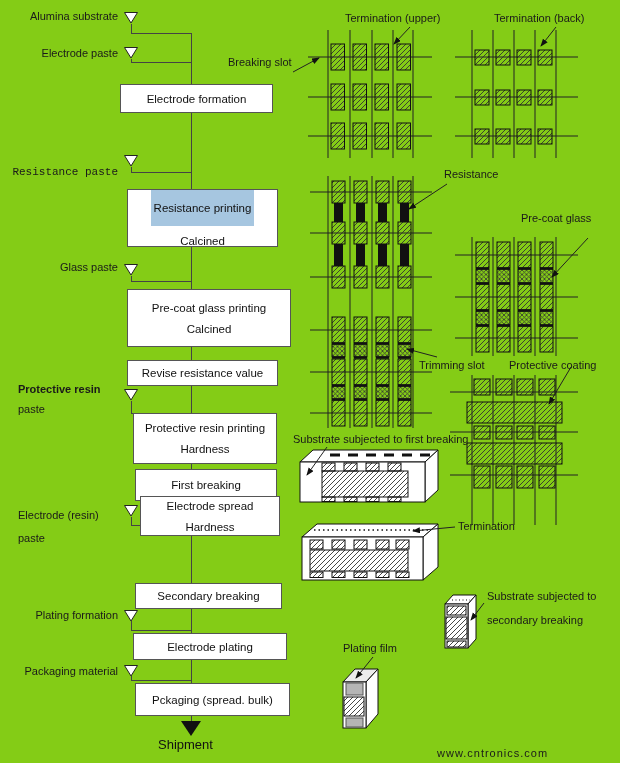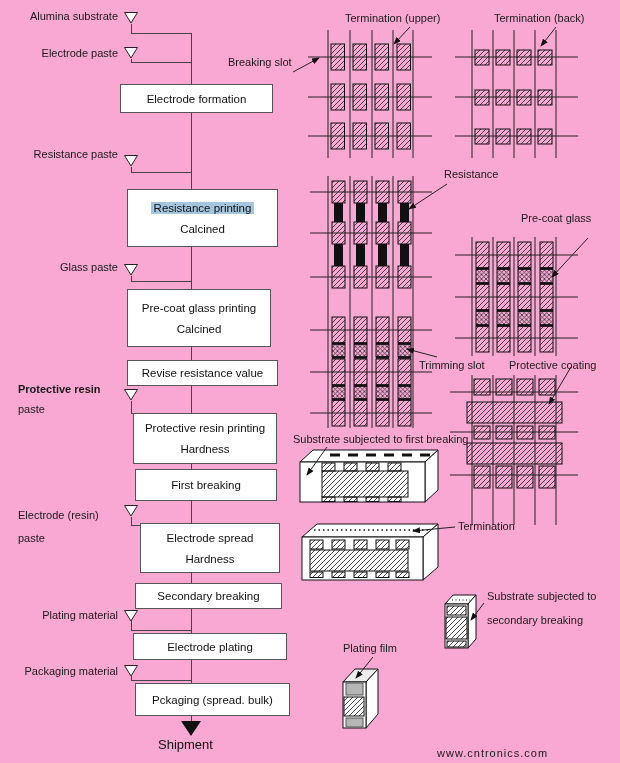--- a/index.html
+++ b/index.html
@@ -1,23 +1,23 @@
 <!DOCTYPE html>
 <html><head>
 <meta charset="utf-8">
 <style>
   html,body{margin:0;padding:0;background:#fff;}
-  .screen{position:relative;width:620px;height:763px;background:#f9a8d4;
+  .screen{position:relative;width:620px;height:763px;background:#84cc16;
     font-family:"Liberation Sans",sans-serif;overflow:hidden;}
   .lbl{position:absolute;font-size:11px;color:#1a1a1a;white-space:nowrap;z-index:3;}
   .lbl.right{text-align:right;}
   .box{position:absolute;box-sizing:border-box;border:1px solid #555;background:#fff;
     display:flex;flex-direction:column;align-items:center;justify-content:center;
     gap:9px;font-size:11.5px;color:#111;z-index:3;text-align:left;}
-  .hl{background:#a6c6e0;padding:0 3px;}
+  .hl{background:#a6c6e0;padding:12px 3px;}
   .vline,.hline{position:absolute;background:#444;z-index:1;}
   .funnel{position:absolute;z-index:3;line-height:0;}
   .ship-arrow{position:absolute;width:0;height:0;border-left:10px solid transparent;
     border-right:10px solid transparent;border-top:15px solid #111;z-index:3;}
   .ship-lbl{position:absolute;font-size:13px;color:#111;z-index:3;}
   svg.overlay{position:absolute;left:0;top:0;z-index:2;pointer-events:none;}
   svg.overlay text{font-family:"Liberation Sans",sans-serif;font-size:11px;fill:#1a1a1a;}
   text.wm{font-size:21px;fill:#c3ddb9;letter-spacing:1px;}
 </style>
 </head>
@@ -39,27 +39,27 @@
   <div class="hline" style="left:131px;top:413px;width:60px;height:1px;"></div>
   <div class="vline" style="left:131px;top:517px;width:1px;height:9px;"></div>
   <div class="hline" style="left:131px;top:525px;width:60px;height:1px;"></div>
   <div class="vline" style="left:131px;top:621px;width:1px;height:10px;"></div>
   <div class="hline" style="left:131px;top:630px;width:60px;height:1px;"></div>
   <div class="vline" style="left:131px;top:676px;width:1px;height:5px;"></div>
   <div class="hline" style="left:131px;top:680px;width:60px;height:1px;"></div>
 
   <div class="lbl right" style="left:6px;top:10px;width:112px;">Alumina substrate</div>
   <div class="lbl right" style="left:6px;top:47px;width:112px;">Electrode paste</div>
-  <div class="lbl right" style="left:6px;top:148px;width:112px;">Resistance paste</div>
+  <div class="lbl right" style="left:6px;top:166px;width:112px;font-family:Liberation Mono, monospace;">Resistance paste</div>
   <div class="lbl right" style="left:6px;top:261px;width:112px;">Glass paste</div>
   <div class="lbl" style="left:18px;top:383px;font-weight:bold;">Protective resin</div>
   <div class="lbl" style="left:18px;top:403px;">paste</div>
   <div class="lbl" style="left:18px;top:509px;">Electrode (resin)</div>
   <div class="lbl" style="left:18px;top:532px;">paste</div>
-  <div class="lbl right" style="left:6px;top:609px;width:112px;">Plating material</div>
+  <div class="lbl right" style="left:6px;top:609px;width:112px;">Plating formation</div>
   <div class="lbl right" style="left:6px;top:665px;width:112px;">Packaging material</div>
 
   <div class="funnel" style="left:124px;top:12px;"><svg width="14" height="12">
         <polygon points="0.5,0.5 13.5,0.5 7,11" fill="#fff" stroke="#222"></polygon>
       </svg></div>
   <div class="funnel" style="left:124px;top:47px;"><svg width="14" height="12">
         <polygon points="0.5,0.5 13.5,0.5 7,11" fill="#fff" stroke="#222"></polygon>
       </svg></div>
   <div class="funnel" style="left:124px;top:155px;"><svg width="14" height="12">
         <polygon points="0.5,0.5 13.5,0.5 7,11" fill="#fff" stroke="#222"></polygon>
@@ -80,35 +80,35 @@
         <polygon points="0.5,0.5 13.5,0.5 7,11" fill="#fff" stroke="#222"></polygon>
       </svg></div>
 
   <div class="box" style="left:120px;top:84px;width:153px;height:29px;">
     <span>Electrode formation</span>
   </div>
   <div class="box" style="left:127px;top:189px;width:151px;height:58px;">
     <span class="hl">Resistance printing</span>
     <span>Calcined</span>
   </div>
-  <div class="box" style="left:127px;top:289px;width:144px;height:58px;">
+  <div class="box" style="left:127px;top:289px;width:164px;height:58px;">
     <span>Pre-coat glass printing</span>
     <span>Calcined</span>
   </div>
   <div class="box" style="left:127px;top:360px;width:151px;height:26px;">
     <span>Revise resistance value</span>
   </div>
   <div class="box" style="left:133px;top:413px;width:144px;height:51px;">
     <span>Protective resin printing</span>
     <span>Hardness</span>
   </div>
   <div class="box" style="left:135px;top:469px;width:142px;height:32px;">
     <span>First breaking</span>
   </div>
-  <div class="box" style="left:140px;top:523px;width:140px;height:50px;">
+  <div class="box" style="left:140px;top:496px;width:140px;height:40px;">
     <span>Electrode spread</span>
     <span>Hardness</span>
   </div>
   <div class="box" style="left:135px;top:583px;width:147px;height:26px;">
     <span>Secondary breaking</span>
   </div>
   <div class="box" style="left:133px;top:633px;width:154px;height:27px;">
     <span>Electrode plating</span>
   </div>
   <div class="box" style="left:135px;top:683px;width:155px;height:33px;">

